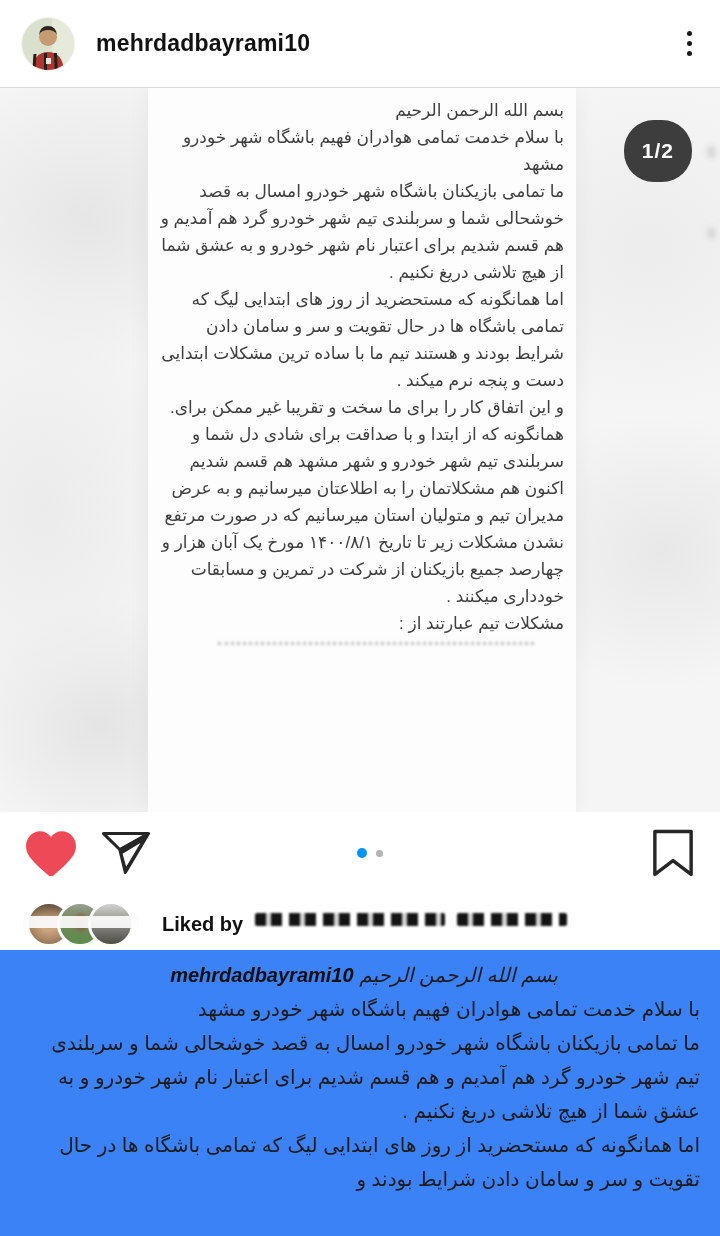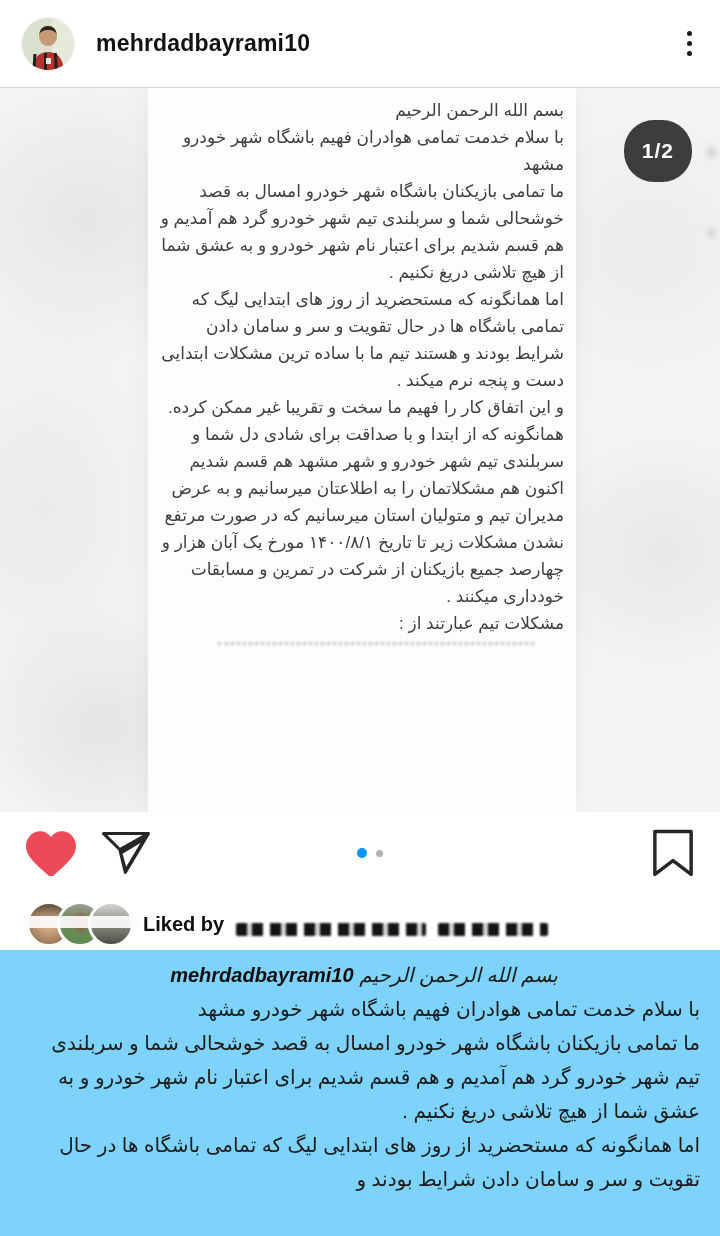--- a/index.html
+++ b/index.html
@@ -1,17 +1,17 @@
 <!DOCTYPE html>
 <html><head>
 <meta charset="utf-8">
 <style>
   html,body{margin:0;padding:0;background:#fff;}
   .screen{
-    position:relative;width:720px;height:1236px;overflow:hidden;background:#7dd3fc;
+    position:relative;width:720px;height:1236px;overflow:hidden;background:#3b82f6;
     font-family:"Liberation Sans","DejaVu Sans",sans-serif;color:#1c1c1c;
   }
   
   .post-header{height:88px;display:flex;align-items:center;padding:0 22px;
     border-bottom:1px solid #d9d9d9;box-sizing:border-box;background:#fff;}
   .avatar{width:52px;height:52px;border-radius:50%;overflow:hidden;flex:0 0 auto;
     box-shadow:0 0 0 1px rgba(0,0,0,.06);}
   .header-username{margin-left:22px;font-size:23px;font-weight:700;color:#121212;letter-spacing:.2px;}
   .kebab{margin-left:auto;display:flex;flex-direction:column;gap:5px;padding:10px 6px;cursor:pointer;}
   .kebab i{width:5px;height:5px;border-radius:50%;background:#1a1a1a;display:block;}
@@ -46,21 +46,21 @@
   .liked-avatars{position:relative;display:flex;align-items:center;}
   .lav{width:40px;height:40px;border-radius:50%;border:3px solid #fff;margin-left:-15px;box-sizing:content-box;}
   .lav.a1{margin-left:0;background:
       linear-gradient(180deg,#63513f 0%,rgba(99,81,63,0) 42%),
       radial-gradient(circle at 50% 42%,#cda57f 32%,#967657 78%);}
   .lav.a2{background:
       radial-gradient(12px 16px at 52% 46%,#a83a35 0%,rgba(168,58,53,0) 70%),
       linear-gradient(180deg,#9aa093 0%,#77865f 35%,#5c8c4c 100%);}
   .lav.a3{background:linear-gradient(180deg,#d2d2d0 0%,#85857d 55%,#4d4d46 100%);}
   .censor-stripe{position:absolute;left:-3px;right:-5px;top:15px;height:12px;background:rgba(252,252,252,.92);}
-  .liked-text{margin-left:9px;font-size:20px;font-weight:700;color:#101010;display:flex;align-items:flex-end;gap:12px;white-space:nowrap;}
+  .liked-text{margin-left:28px;font-size:20px;font-weight:700;color:#101010;display:flex;align-items:flex-start;gap:12px;white-space:nowrap;}
   .redacted{height:13px;border-radius:2px;filter:blur(1.3px);
     background:repeating-linear-gradient(90deg,#141414 0 11px,rgba(20,20,20,.2) 11px 16px,#141414 16px 27px,rgba(20,20,20,0) 27px 34px);}
   .redacted.r1{width:190px;}
   .redacted.r2{width:110px;}
   
   .caption{padding:8px 20px 0 28px;font-size:20px;line-height:34px;color:#1b1b1b;}
   .cap-first{direction:ltr;text-align:center;unicode-bidi:plaintext;font-style:italic;}
   .cap-username{font-weight:700;color:#0f0f0f;cursor:pointer;}
   .cap-body{direction:rtl;text-align:right;}
   .cap-body p{margin:0;}
@@ -92,21 +92,21 @@
     </div>
   </div>
 
   <div class="post-image">
     <div class="paper">
       <div class="doc">
         <p>بسم الله الرحمن الرحیم</p>
         <p>با سلام خدمت تمامی هوادران فهیم باشگاه شهر خودرو  مشهد</p>
         <p>ما تمامی بازیکنان باشگاه شهر خودرو امسال به قصد خوشحالی شما و سربلندی تیم شهر خودرو گرد هم آمدیم و هم قسم شدیم برای اعتبار نام شهر خودرو و به عشق شما از هیچ تلاشی دریغ نکنیم .</p>
         <p>اما همانگونه که مستحضرید از روز های ابتدایی لیگ که تمامی باشگاه ها در حال تقویت و سر و سامان دادن شرایط بودند و هستند تیم ما با ساده ترین مشکلات ابتدایی دست و پنجه نرم میکند .</p>
-        <p>و این اتفاق کار را فهیم ما سخت و تقریبا غیر ممکن کرده.</p>
+        <p>و این اتفاق کار را برای ما سخت و تقریبا غیر ممکن برای.</p>
         <p>همانگونه که از ابتدا و با صداقت برای شادی دل شما و سربلندی تیم شهر خودرو و شهر مشهد هم قسم شدیم اکنون هم مشکلاتمان را به اطلاعتان میرسانیم و به عرض مدیران تیم و متولیان استان میرسانیم که در صورت مرتفع نشدن مشکلات زیر تا تاریخ ۱۴۰۰/۸/۱ مورخ یک آبان هزار و چهارصد جمیع بازیکنان از شرکت در تمرین و مسابقات خودداری میکنند .</p>
         <p>مشکلات تیم عبارتند از :</p>
         <div class="faint-line"></div>
       </div>
     </div>
     <div class="smudge s1"></div>
     <div class="smudge s2"></div>
     <div class="page-badge">1/2</div>
   </div>
 

